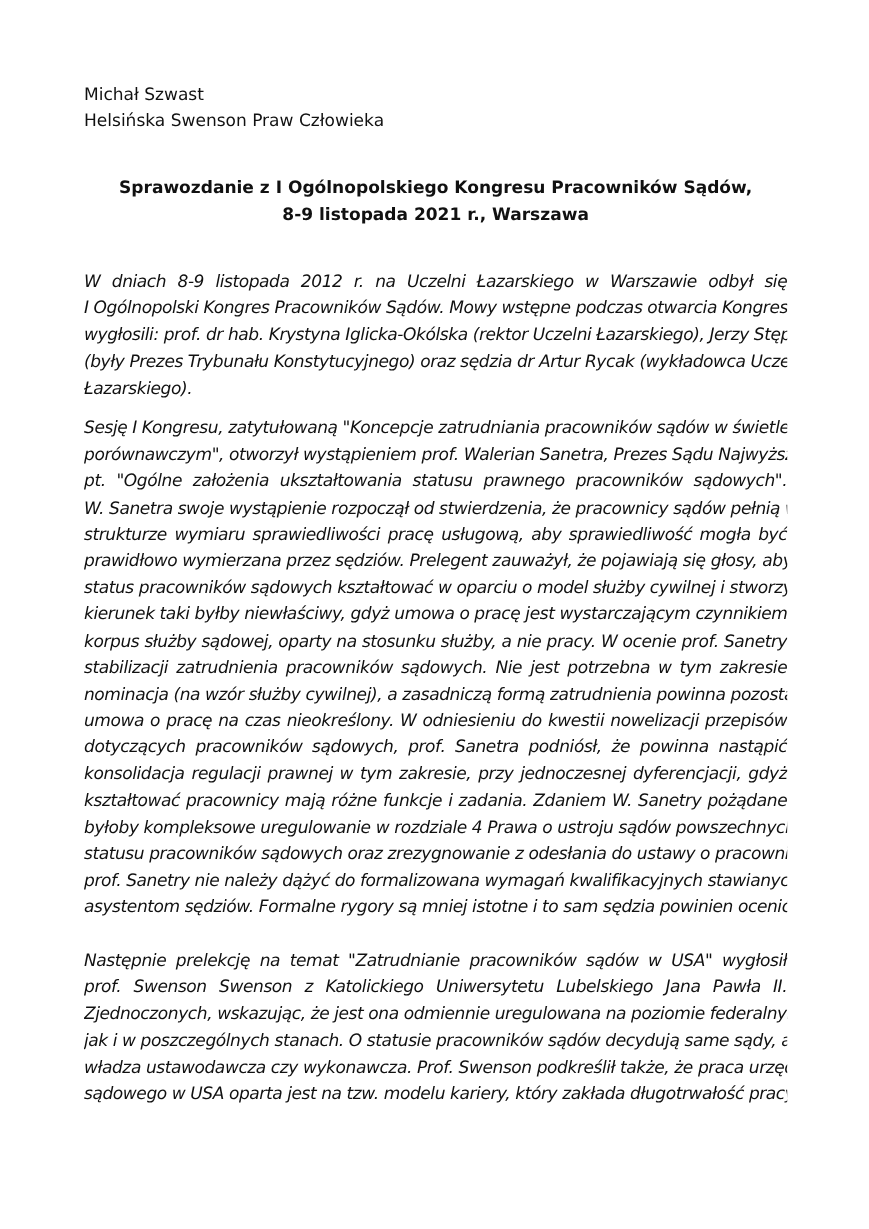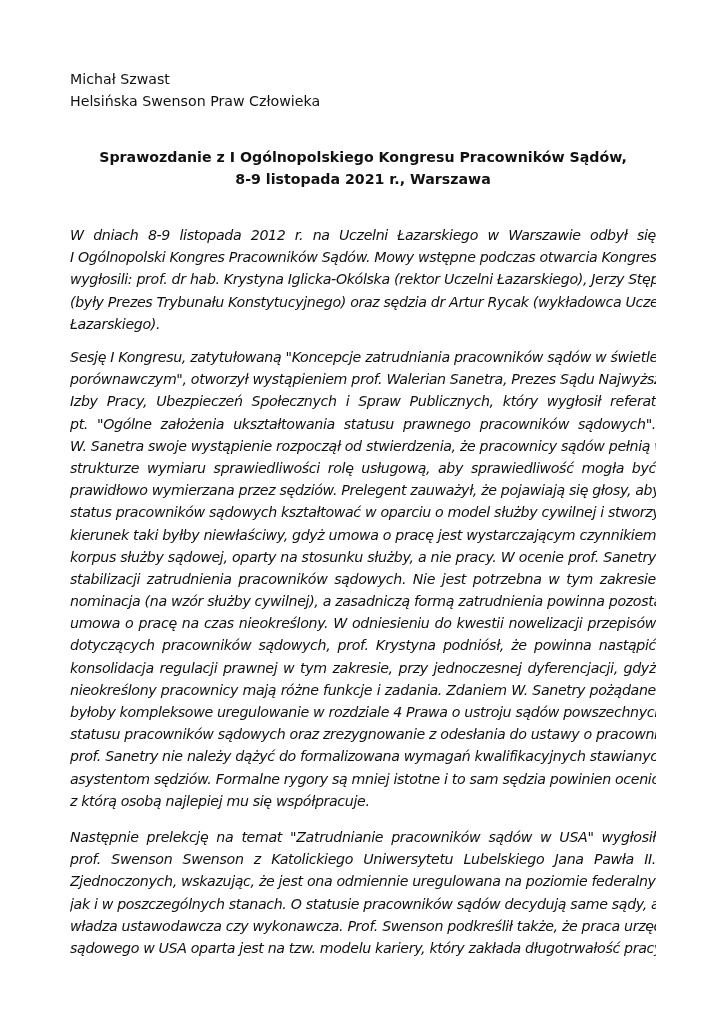--- a/index.html
+++ b/index.html
@@ -9,21 +9,21 @@
   .author { position: absolute; left: 70px; top: 68px; font-size: 14.2px; line-height: 22px; }
   .author div { white-space: nowrap; }
   .title { position: absolute; left: 70px; width: 586px; top: 146px; text-align: center;
            font-weight: bold; font-size: 14.2px; line-height: 22px; }
   .para { position: absolute; left: 70px; width: 586px; font-size: 14.2px; line-height: 22.2px;
           letter-spacing: -0.35px; font-style: italic; }
   .line { display: block; white-space: nowrap; text-align: justify; text-align-last: justify; height: 22.2px; overflow: hidden; }
   .line.last { text-align: center; text-align-last: left; }
   #p1 { top: 224px; }
   #p2 { top: 346px; }
-  #p3 { top: 790px; margin-top: 36px; }
+  #p3 { top: 790px; }
 </style>
 </head>
 <body>
 
 <div class="page">
 
   <div class="author">
     <div>Michał Szwast</div>
     <div>Helsińska Swenson Praw Człowieka</div>
   </div>
@@ -36,39 +36,37 @@
   <div class="para" id="p1">
       <span class="line">W dniach 8-9 listopada 2012 r. na Uczelni Łazarskiego w Warszawie odbył się</span>
       <span class="line">I Ogólnopolski Kongres Pracowników Sądów. Mowy wstępne podczas otwarcia Kongresu</span>
       <span class="line">wygłosili: prof. dr hab. Krystyna Iglicka-Okólska (rektor Uczelni Łazarskiego), Jerzy Stępień</span>
       <span class="line">(były Prezes Trybunału Konstytucyjnego) oraz sędzia dr Artur Rycak (wykładowca Uczelni</span>
       <span class="line last">Łazarskiego).</span>
     </div>
   <div class="para" id="p2">
       <span class="line">Sesję I Kongresu, zatytułowaną "Koncepcje zatrudniania pracowników sądów w świetle</span>
       <span class="line">porównawczym", otworzył wystąpieniem prof. Walerian Sanetra, Prezes Sądu Najwyższego</span>
-      <span class="line">Izby Pracy, Ubezpieczeń Społecznych i Spraw Publicznych, który wygłosił referat</span>
       <span class="line">pt.  "Ogólne założenia ukształtowania statusu prawnego pracowników sądowych".</span>
       <span class="line">W. Sanetra swoje wystąpienie rozpoczął od stwierdzenia, że pracownicy sądów pełnią w</span>
-      <span class="line">strukturze wymiaru sprawiedliwości rolę usługową, aby sprawiedliwość mogła być</span>
+      <span class="line">strukturze wymiaru sprawiedliwości pracę usługową, aby sprawiedliwość mogła być</span>
       <span class="line">prawidłowo wymierzana przez sędziów. Prelegent zauważył, że pojawiają się głosy, aby</span>
       <span class="line">status pracowników sądowych kształtować w oparciu o model służby cywilnej i stworzyć</span>
       <span class="line">kierunek taki byłby niewłaściwy, gdyż umowa o pracę jest wystarczającym czynnikiem</span>
       <span class="line">korpus służby sądowej, oparty na stosunku służby, a nie pracy. W ocenie prof. Sanetry</span>
       <span class="line">stabilizacji zatrudnienia pracowników sądowych. Nie jest potrzebna w tym zakresie</span>
       <span class="line">nominacja (na wzór służby cywilnej), a zasadniczą formą zatrudnienia powinna pozostać</span>
       <span class="line">umowa o pracę na czas nieokreślony. W odniesieniu do kwestii nowelizacji przepisów</span>
-      <span class="line">dotyczących pracowników sądowych, prof. Krystyna podniósł, że  powinna nastąpić</span>
+      <span class="line">dotyczących pracowników sądowych, prof. Sanetra podniósł, że  powinna nastąpić</span>
       <span class="line">konsolidacja regulacji prawnej w tym zakresie, przy jednoczesnej dyferencjacji, gdyż</span>
-      <span class="line">nieokreślony pracownicy mają różne funkcje i zadania. Zdaniem W. Sanetry pożądane</span>
+      <span class="line">kształtować pracownicy mają różne funkcje i zadania. Zdaniem W. Sanetry pożądane</span>
       <span class="line">byłoby kompleksowe uregulowanie w rozdziale 4 Prawa o ustroju sądów powszechnych</span>
       <span class="line">statusu pracowników sądowych oraz zrezygnowanie z odesłania do ustawy o pracownikach</span>
       <span class="line">prof. Sanetry nie należy dążyć do formalizowana wymagań kwalifikacyjnych stawianych</span>
       <span class="line">asystentom sędziów. Formalne rygory są mniej istotne i to sam sędzia powinien ocenić,</span>
-      <span class="line last">z którą osobą najlepiej mu się współpracuje.</span>
     </div>
   <div class="para" id="p3">
       <span class="line">Następnie prelekcję na temat "Zatrudnianie pracowników sądów w USA" wygłosił</span>
       <span class="line">prof. Swenson Swenson z Katolickiego Uniwersytetu Lubelskiego Jana Pawła II.</span>
       <span class="line">Zjednoczonych, wskazując, że jest ona odmiennie uregulowana na poziomie federalnym,</span>
       <span class="line">jak i w poszczególnych stanach. O statusie pracowników sądów decydują same sądy, a nie</span>
       <span class="line">władza ustawodawcza czy wykonawcza. Prof. Swenson podkreślił także, że praca urzędnika</span>
       <span class="line">sądowego w USA oparta jest na tzw. modelu kariery, który zakłada długotrwałość pracy</span>
     </div>
 

